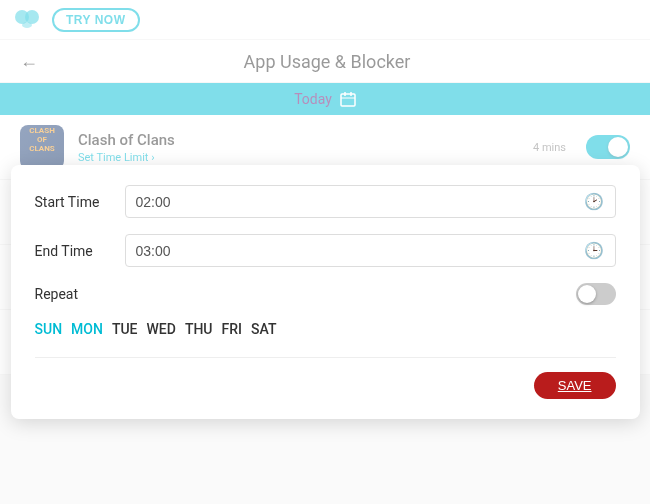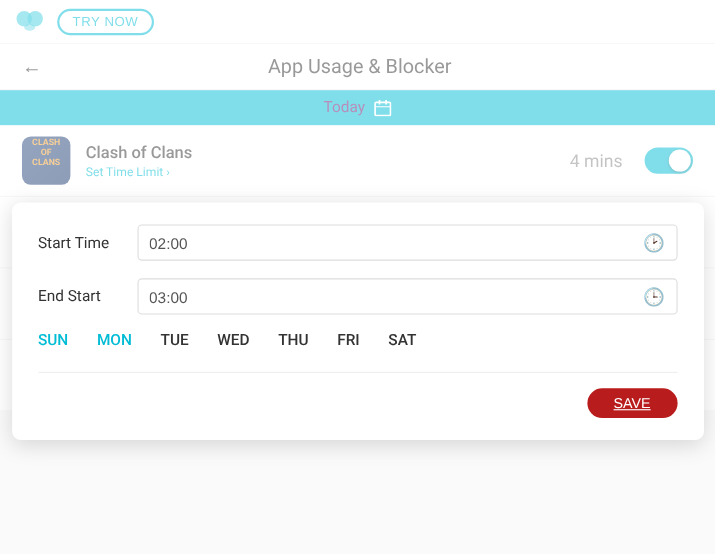--- a/index.html
+++ b/index.html
@@ -25,21 +25,21 @@
       width: 30px;
       height: 30px;
       margin-right: 10px;
     }
     .try-now-btn {
       border: 2px solid #00bcd4;
       border-radius: 20px;
       padding: 3px 12px;
       color: #00bcd4;
       font-size: 12px;
-      font-weight: normal;
+      font-weight: bold;
       background: transparent;
       cursor: pointer;
       letter-spacing: 0.5px;
     }
 
     
     .page-header {
       display: flex;
       align-items: center;
       padding: 10px 20px;
@@ -103,21 +103,21 @@
     .set-time-limit {
       font-size: 11px;
       color: #00bcd4;
       margin-top: 2px;
       cursor: pointer;
     }
     .set-time-limit::after {
       content: ' ›';
     }
     .app-usage {
-      font-size: 16px;
+      font-size: 11px;
       color: #888;
       margin-left: 20px;
       margin-right: 20px;
     }
     .toggle-on {
       width: 44px;
       height: 24px;
       background: #00bcd4;
       border-radius: 12px;
       position: relative;
@@ -269,21 +269,21 @@
       width: 18px;
       height: 18px;
       background: #fff;
       border-radius: 50%;
       top: 2px;
       left: 2px;
       box-shadow: 0 1px 3px rgba(0,0,0,0.3);
     }
     .days-row {
       display: flex;
-      gap: 26px;
+      gap: 9px;
       margin-bottom: 20px;
     }
     .day-label {
       font-size: 14px;
       font-weight: 500;
       cursor: pointer;
     }
     .day-active {
       color: #00bcd4;
     }
@@ -417,27 +417,31 @@
 
     <div class="modal-row">
       <span class="modal-label">Start Time</span>
       <div class="modal-input-wrap">
         <input class="modal-input" type="text" value="02:00" style="">
         <span class="clock-icon">🕑</span>
       </div>
     </div>
 
     <div class="modal-row">
-      <span class="modal-label">End Start</span>
+      <span class="modal-label">End Time</span>
       <div class="modal-input-wrap">
         <input class="modal-input" type="text" value="03:00" style="">
         <span class="clock-icon">🕒</span>
       </div>
     </div>
 
+    <div class="repeat-row">
+      <span class="repeat-label">Repeat</span>
+      <div class="toggle-small-off"></div>
+    </div>
 
     <div class="days-row">
       <span class="day-label day-active">SUN</span>
       <span class="day-label day-active">MON</span>
       <span class="day-label day-inactive">TUE</span>
       <span class="day-label day-inactive">WED</span>
       <span class="day-label day-inactive">THU</span>
       <span class="day-label day-inactive">FRI</span>
       <span class="day-label day-inactive">SAT</span>
     </div>

